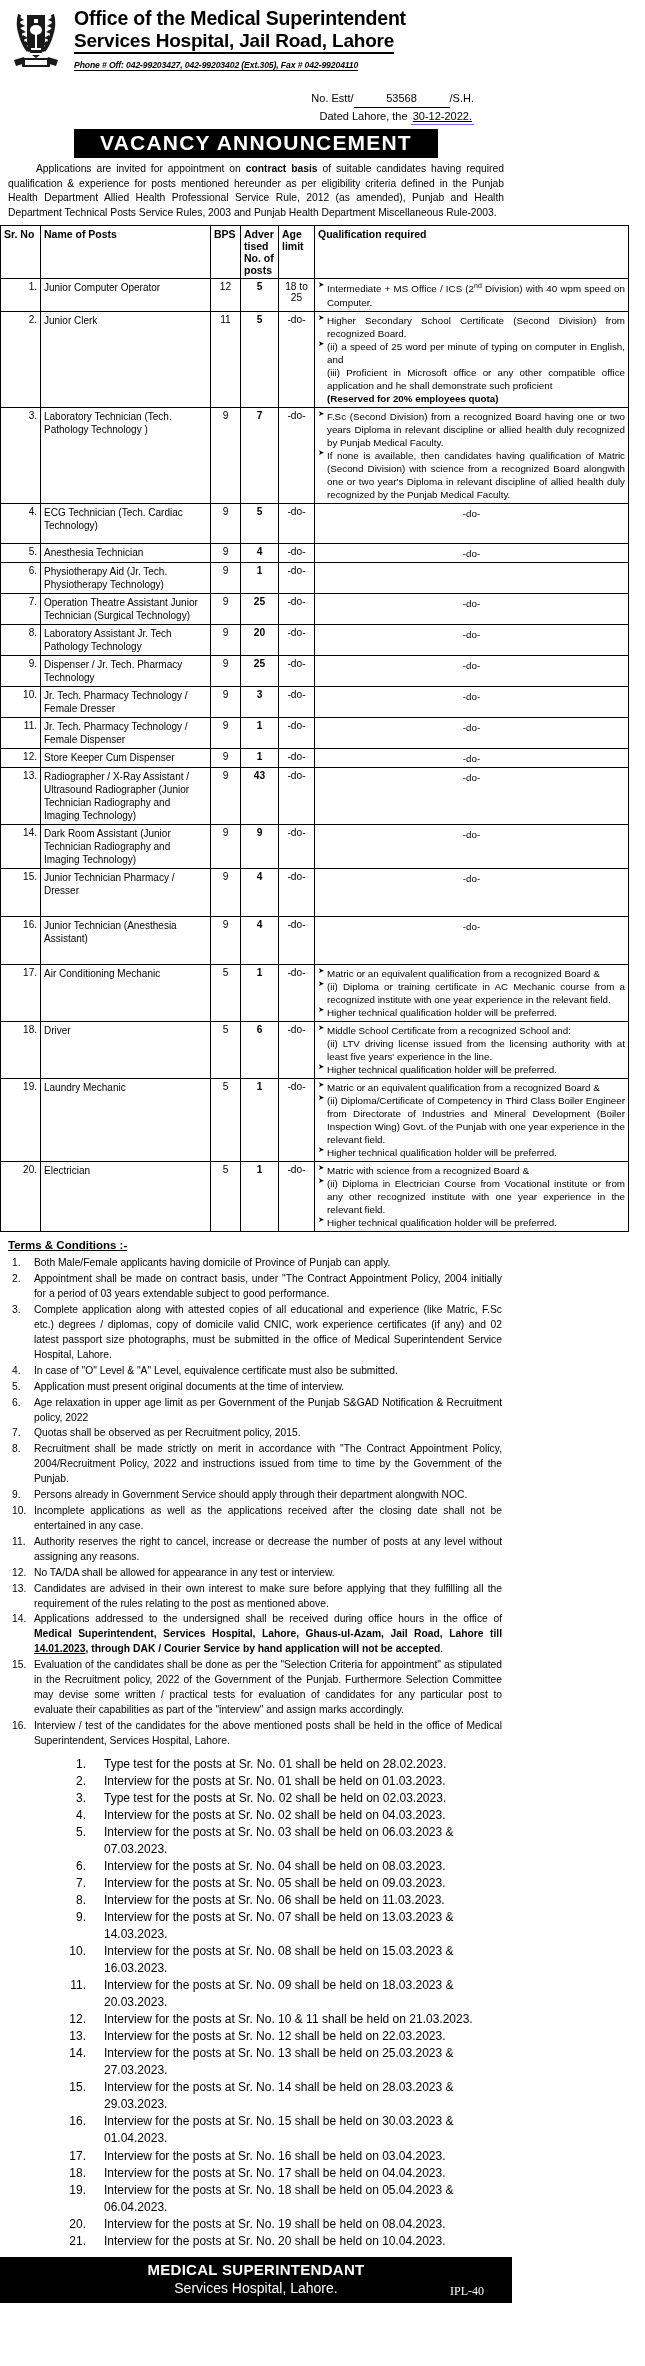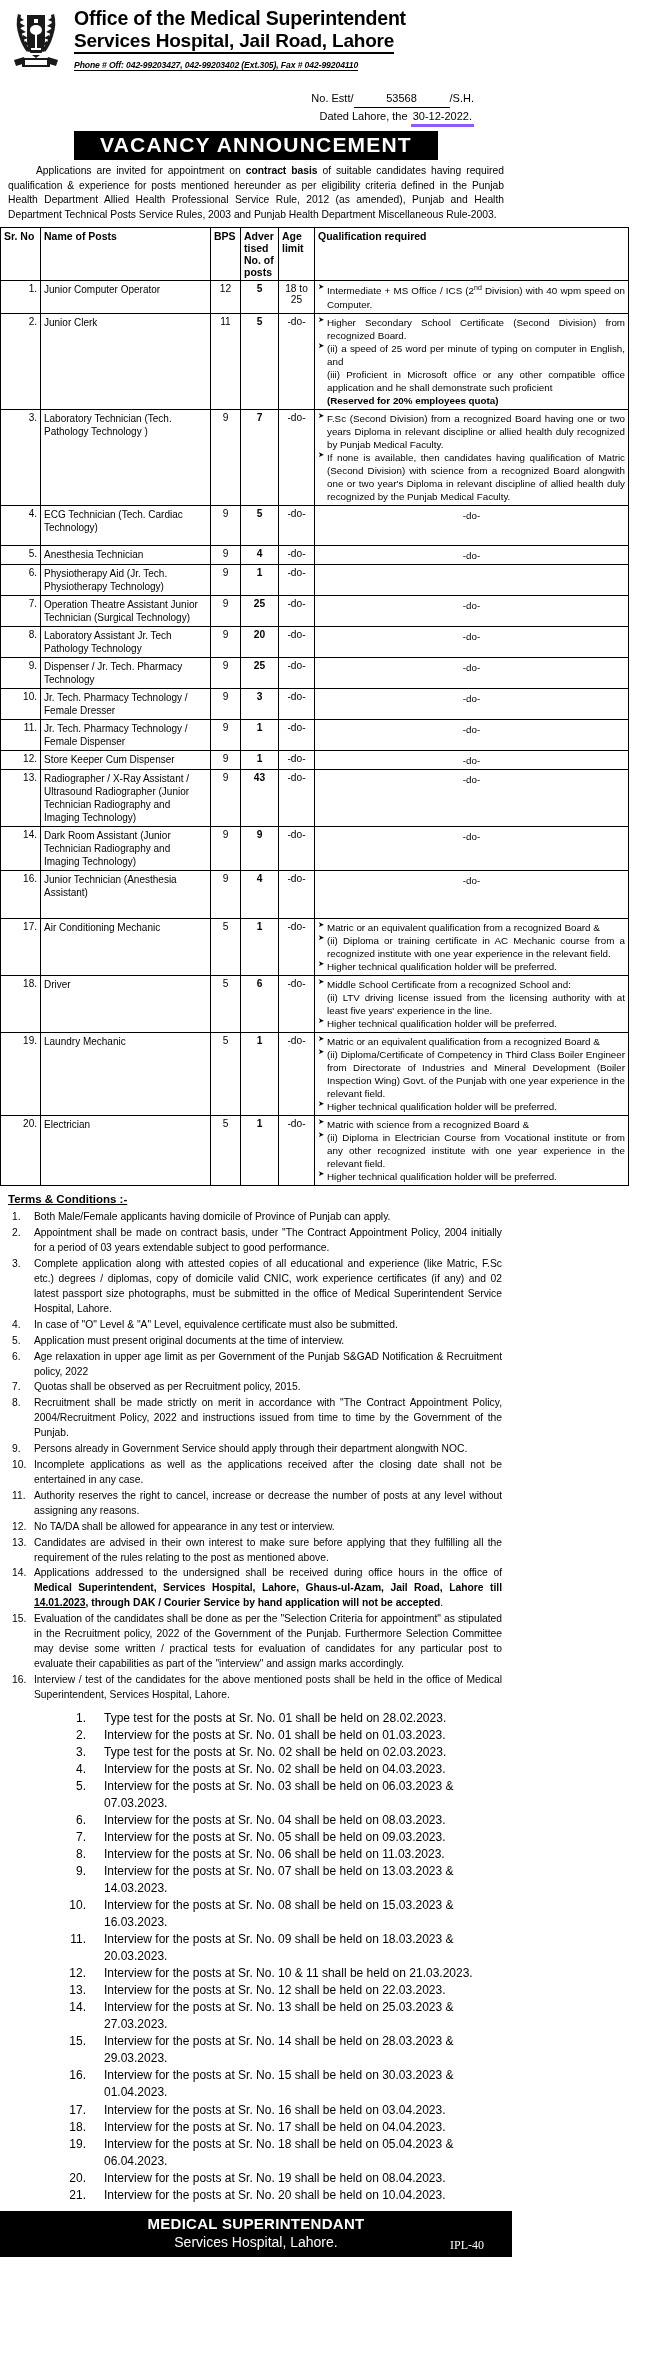--- a/index.html
+++ b/index.html
@@ -27,21 +27,21 @@
     line-height:1.15; border-bottom:2px solid #000; display:inline-block;
     padding-bottom:0px;
   }
   .phone-line {
     font-size:8.6px; font-weight:bold; font-style:italic;
     border-bottom:1px solid #000; display:inline-block;
     margin-top:2px; letter-spacing:-0.1px;
   }
   .estt-row { text-align:right; padding:4px 38px 0 0; font-size:11px; line-height:1.5; }
   .estt-row .u { border-bottom:1px solid #000; display:inline-block; min-width:96px; text-align:center; }
-  .estt-row .u2 { border-bottom:3px solid #8b5cf6; display:inline-block; padding:0 2px; }
+  .estt-row .u2 { border-bottom:1px solid #8b5cf6; display:inline-block; padding:0 2px;text-decoration:underline; }
 
   .vac-wrap { text-align:center; margin-top:4px; }
   .vacancy {
     display:inline-block; background:#000; color:#fff;
     font-size:21px; font-weight:bold; letter-spacing:1.2px;
     padding:2px 26px 3px 26px;
   }
 
   .intro {
     font-size:10.3px; text-align:justify; line-height:1.42;
@@ -308,20 +308,28 @@
         </tr>
         <tr>
           <td class="c-sr">14.</td>
           <td class="c-post">Dark Room Assistant (Junior Technician Radiography and Imaging Technology)</td>
           <td class="c-bps">9</td>
           <td class="c-adv">9</td>
           <td class="c-age">-do-</td>
           <td class="c-qual center">-do-</td>
         </tr>
         <tr>
+          <td class="c-sr" style="height:48px">15.</td>
+          <td class="c-post">Junior Technician Pharmacy / Dresser</td>
+          <td class="c-bps">9</td>
+          <td class="c-adv">4</td>
+          <td class="c-age">-do-</td>
+          <td class="c-qual center">-do-</td>
+        </tr>
+        <tr>
           <td class="c-sr" style="height:48px">16.</td>
           <td class="c-post">Junior Technician (Anesthesia Assistant)</td>
           <td class="c-bps">9</td>
           <td class="c-adv">4</td>
           <td class="c-age">-do-</td>
           <td class="c-qual center">-do-</td>
         </tr>
         <tr>
           <td class="c-sr">17.</td>
           <td class="c-post">Air Conditioning Mechanic</td>

